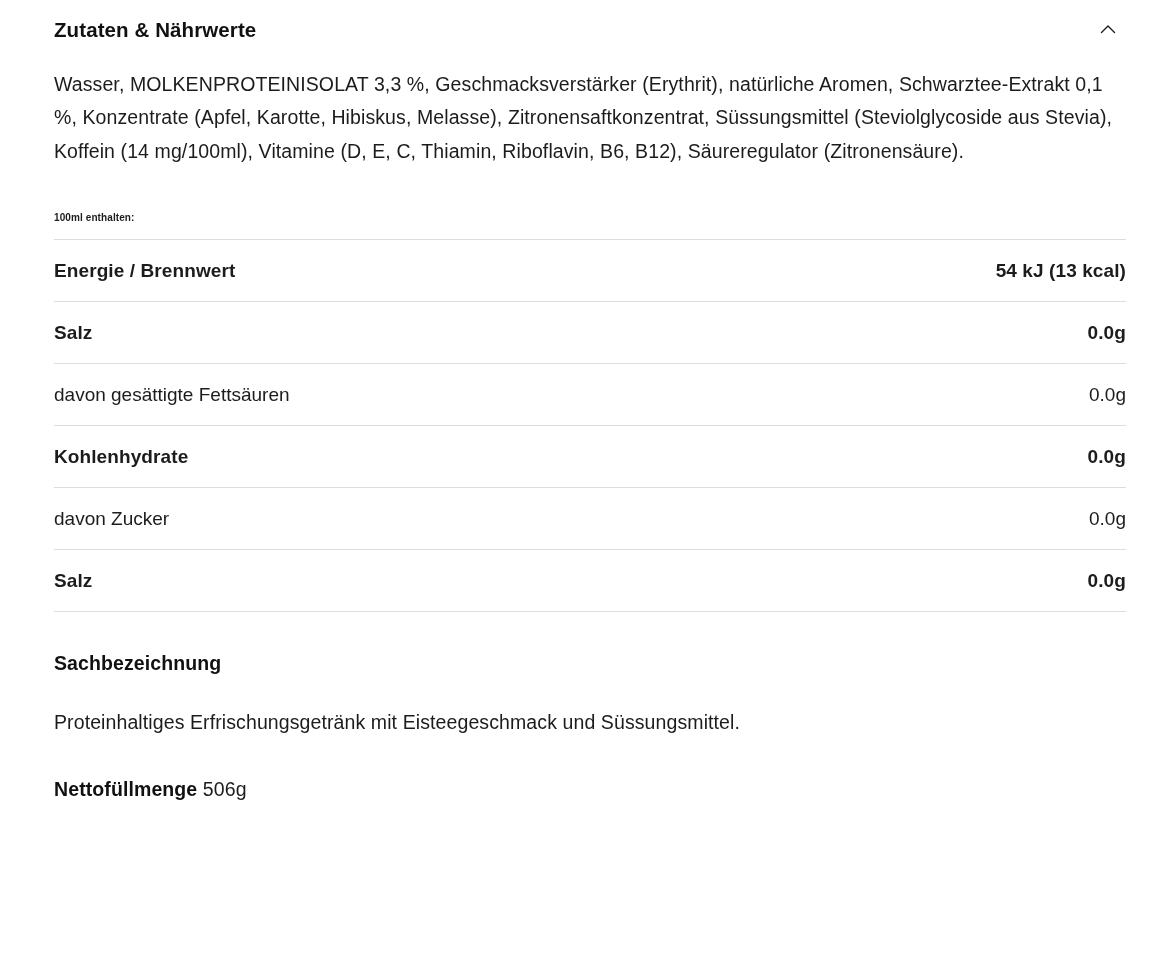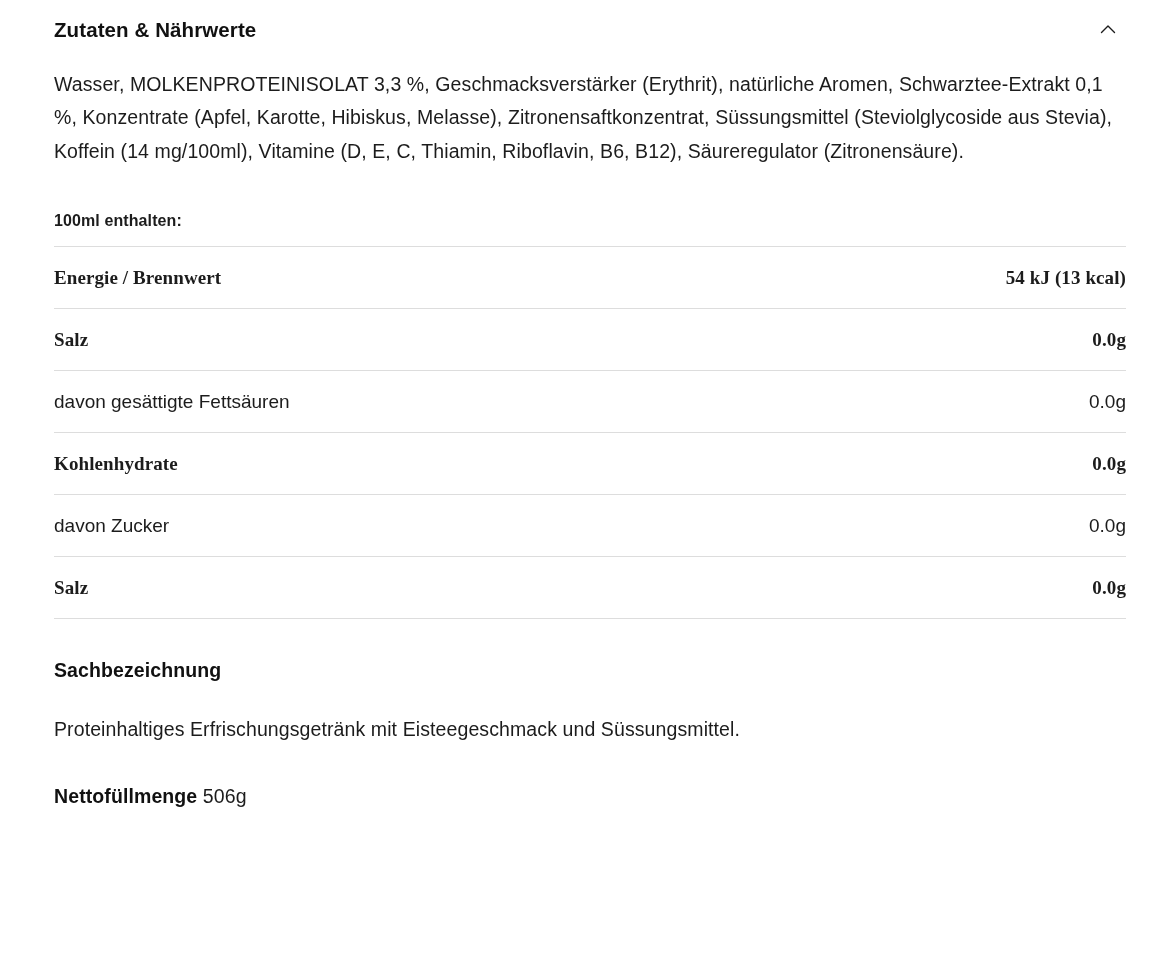--- a/index.html
+++ b/index.html
@@ -50,21 +50,21 @@
     font-size: 19.5px;
     line-height: 1.72;
     color: #1c1c1c;
     letter-spacing: 0.1px;
     max-width: 1075px;
   }
 
   
   .per-note {
     margin-top: 44px;
-    font-size: 16px;
+    font-size: 10px;
     font-weight: bold;
     color: #1c1c1c;
     letter-spacing: 0.1px;
   }
 
   
   .nutrition-table {
     margin-top: 16px;
     width: 1072px;
     border-collapse: collapse;
@@ -81,21 +81,20 @@
     color: #1c1c1c;
     vertical-align: baseline;
   }
   .nutrition-table td.value {
     text-align: right;
     white-space: nowrap;
   }
   .row-strong td {
     font-weight: bold;
     letter-spacing: 0.1px;
-    font-family: Liberation Serif, serif;
   }
   .row-light td {
     font-weight: normal;
   }
 
   
   .block-title {
     margin-top: 40px;
     font-size: 19.5px;
     font-weight: bold;

